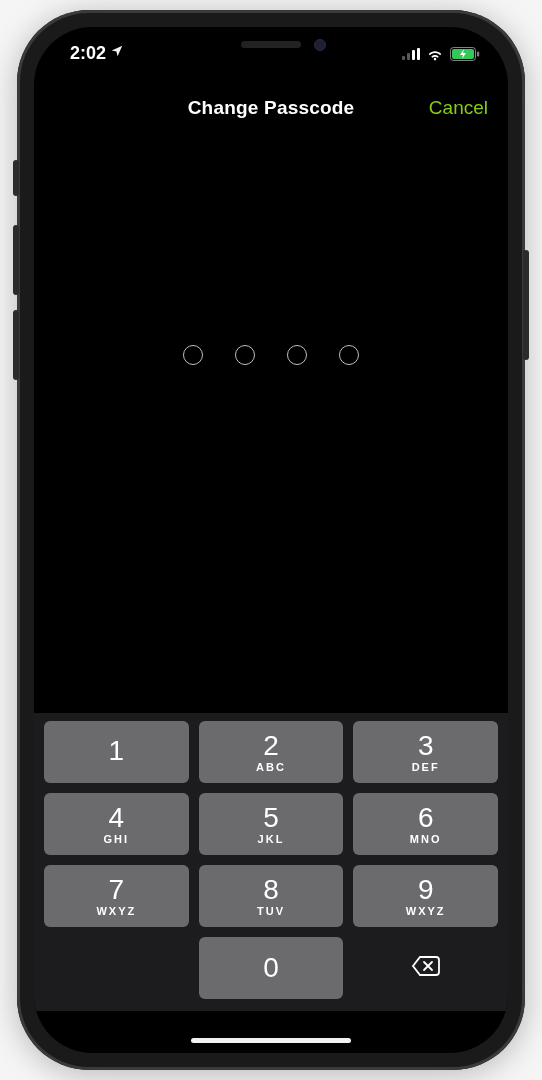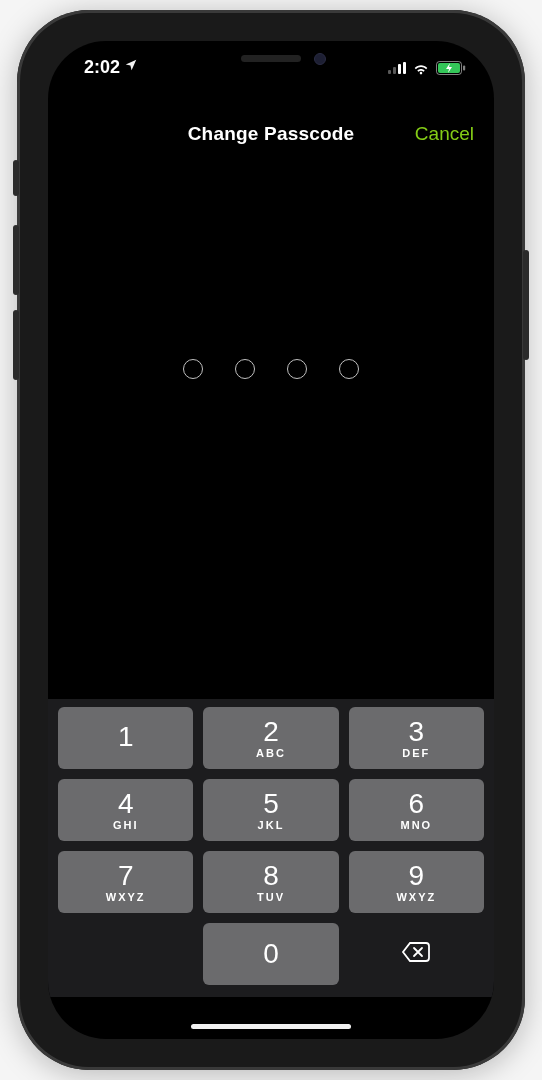--- a/index.html
+++ b/index.html
@@ -18,21 +18,21 @@
     
     .phone {
       position: absolute;
       left: 17px;
       top: 10px;
       width: 508px;
       height: 1060px;
       background: #1a1a1a;
       border-radius: 72px;
       box-shadow: inset 0 0 0 3px #3a3a3a, 0 4px 30px rgba(0,0,0,.25);
-      padding: 31px;
+      padding: 17px;
     }
     .side-btn {
       position: absolute;
       background: #2b2b2b;
       border-radius: 4px;
     }
     .side-btn.mute { left: -4px; top: 150px; width: 6px; height: 36px; }
     .side-btn.volup { left: -4px; top: 215px; width: 6px; height: 70px; }
     .side-btn.voldn { left: -4px; top: 300px; width: 6px; height: 70px; }
     .side-btn.power { right: -4px; top: 240px; width: 6px; height: 110px; }
@@ -109,21 +109,21 @@
     .signal .b4 { height: 12px; }
     .wifi-icon, .battery { display: inline-flex; }
     
     .nav-bar {
       position: absolute;
       top: 58px;
       left: 0;
       right: 0;
       height: 46px;
       display: flex;
-      align-items: flex-end;
+      align-items: center;
       justify-content: center;
       color: #fff;
     }
     .nav-title {
       font-size: 19px;
       font-weight: 600;
       letter-spacing: .2px;
     }
     .nav-cancel {
       position: absolute;

